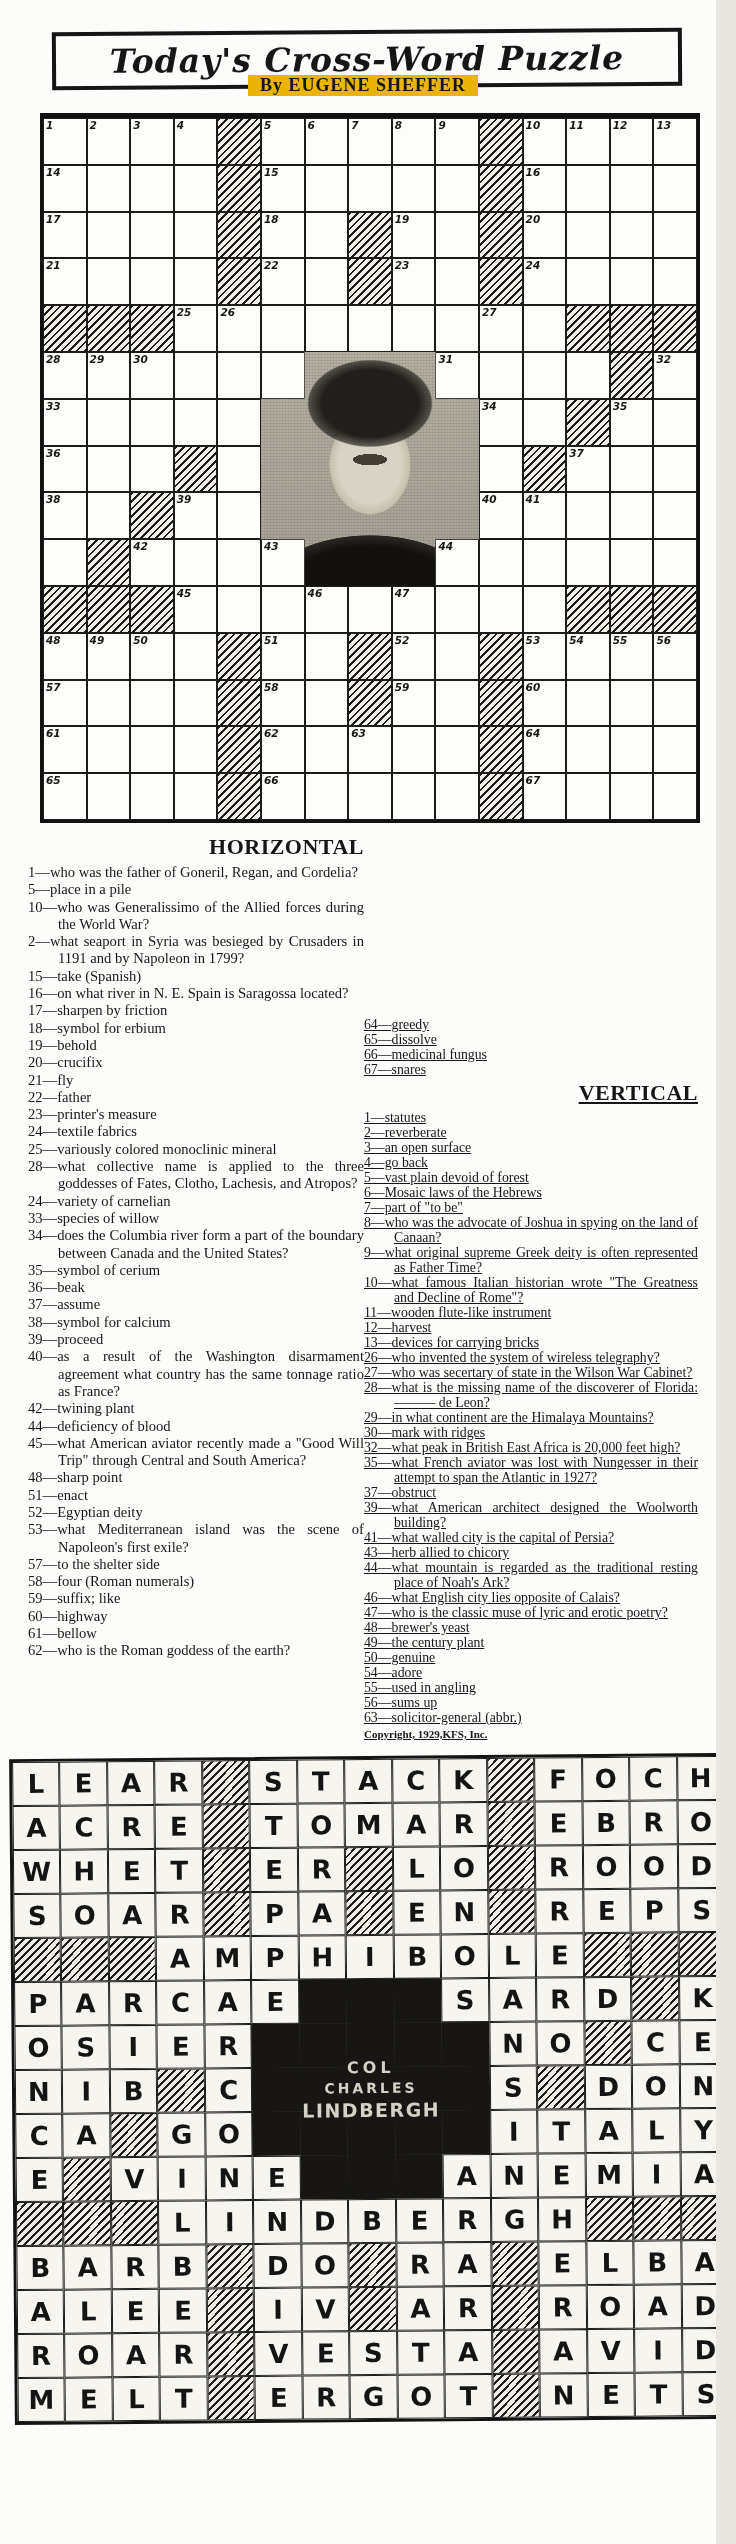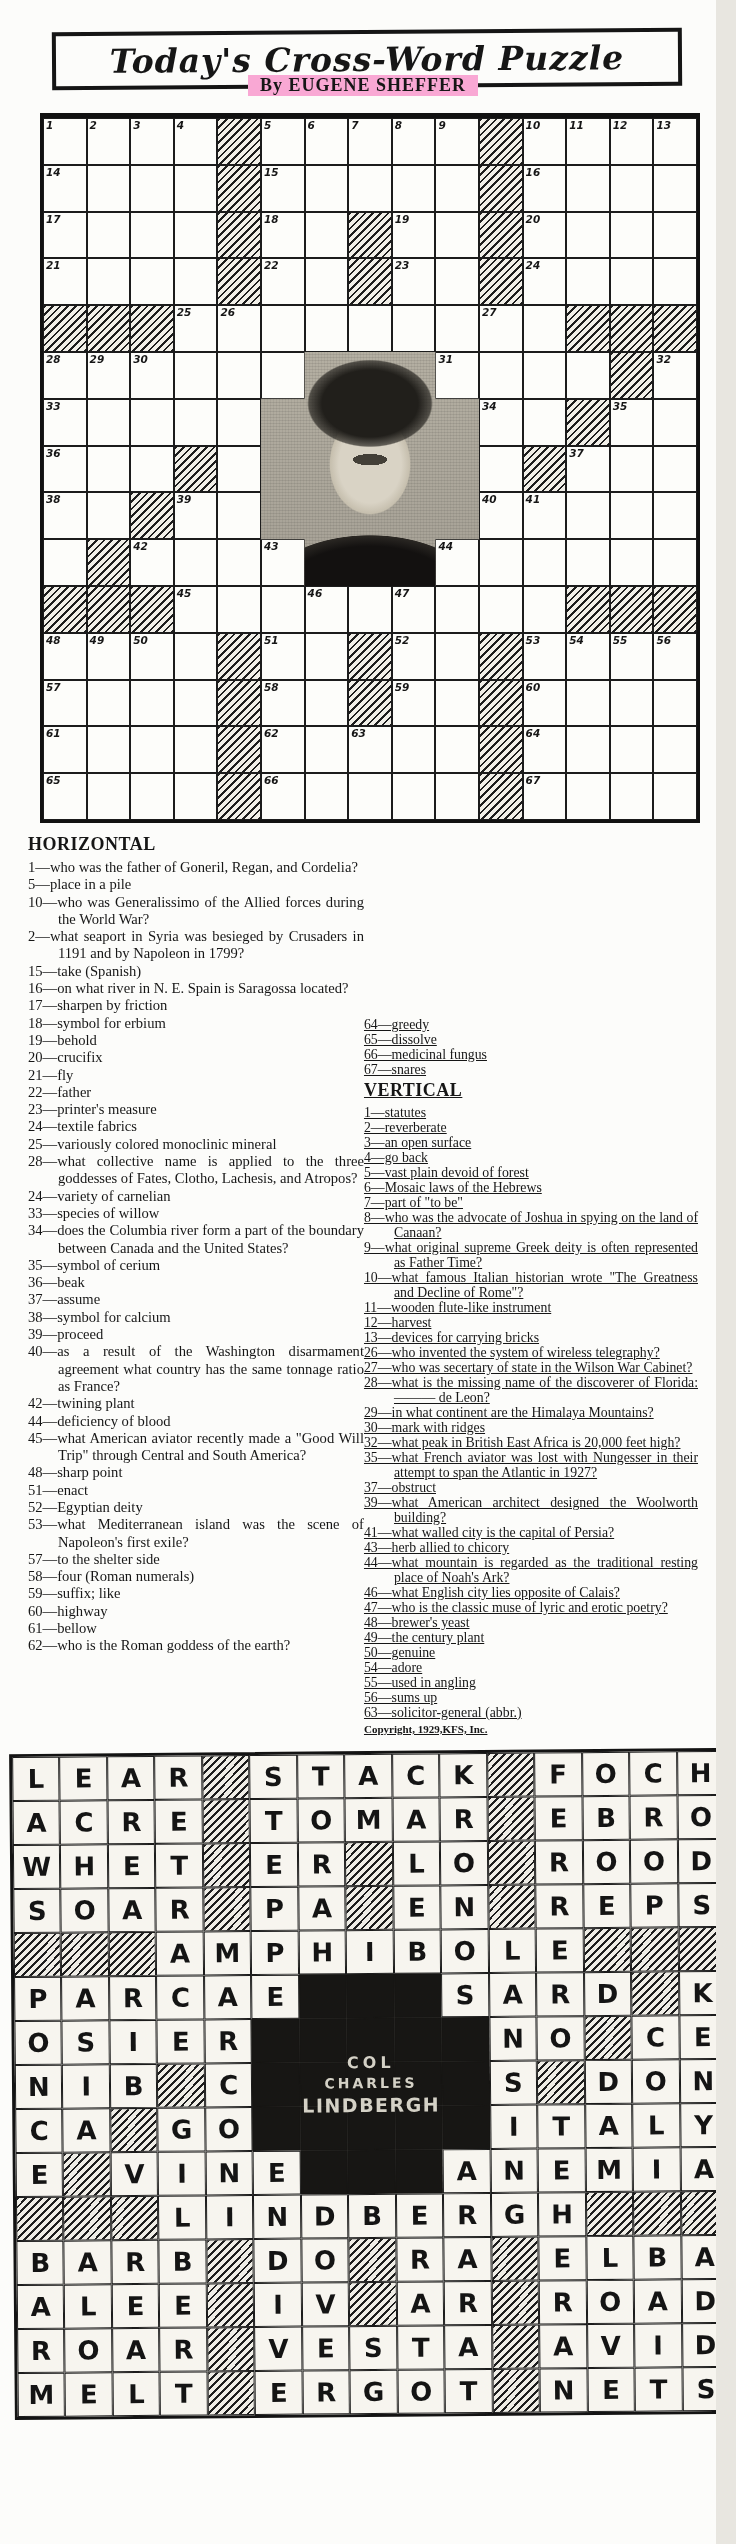--- a/index.html
+++ b/index.html
@@ -4,21 +4,21 @@
 <style>
   html,body{margin:0;padding:0;background:#e8e6e0;}
   .page{position:relative;width:716px;height:2544px;background:#fcfcfa;color:#161616;
         font-family:"Liberation Serif",serif;overflow:hidden;}
   
   .title-box{margin:30px 34px 0 52px;border:4px solid #151515;height:50px;
              display:flex;align-items:center;justify-content:center;transform:rotate(-.4deg);}
   .title-box h1{margin:0;font-family:"DejaVu Serif",serif;font-style:italic;font-weight:700;
                 font-size:33px;letter-spacing:1px;}
   .byline{display:flex;justify-content:center;margin:-13px 90px 0 100px;position:relative;z-index:2;}
-  .byline .text{background:#f9a8d4;padding:0 12px;font-weight:700;font-size:18px;letter-spacing:1px;}
+  .byline .text{background:#eab308;padding:0 12px;font-weight:700;font-size:18px;letter-spacing:1px;}
   
   .grid{display:grid;grid-template-columns:repeat(15,1fr);grid-template-rows:repeat(15,1fr);
         position:relative;background:#fdfdfa;}
   #puzzle-grid{width:654px;height:702px;margin:17px 0 0 40px;border:3px solid #111;border-top-width:5px;}
   .cell{position:relative;border:1px solid #1c1c1c;background:#fdfdfa;}
   .cell .num{position:absolute;top:0;left:2px;font:italic 700 10.5px "DejaVu Sans",sans-serif;line-height:12px;}
   .cell.black{background-color:#f1efe8;
     background-image:repeating-linear-gradient(135deg,#1d1d1d 0 1.8px,transparent 1.8px 5.4px);}
   .cell.photo{border-color:#8f8a7e;background:#b7b2a6;}
   .photo-overlay{position:absolute;left:218px;top:234px;width:218px;height:234px;z-index:3;
@@ -28,21 +28,21 @@
       radial-gradient(ellipse 40% 26% at 50% 22%, #211f1b 0 55%, rgba(33,31,27,.65) 70%, transparent 72%),
       radial-gradient(ellipse 26% 30% at 50% 48%, #d9d3c5 0 55%, #c6bfae 70%, transparent 72%),
       radial-gradient(ellipse 58% 30% at 50% 104%, #131110 0 70%, #2a2723 85%, transparent 86%),
       repeating-linear-gradient(0deg, rgba(0,0,0,.08) 0 1px, transparent 1px 3px),
       repeating-linear-gradient(90deg, rgba(0,0,0,.05) 0 1px, transparent 1px 3px),
       linear-gradient(#b4afa2,#a5a095);}
   
   .clues{display:flex;margin:8px 18px 0 28px;}
   .clue-col{width:346px;}
   .clue-col.right{width:344px;padding-top:186px;text-decoration:underline;}
-  .clue-col h2{margin:3px 0 4px;text-align:left;font-size:18px;letter-spacing:.5px;}
+  .clue-col h2{margin:3px 0 4px;text-align:right;font-size:22px;letter-spacing:.5px;}
   .clue{padding-left:30px;text-indent:-30px;text-align:justify;}
   .clue-col.left .clue{font-size:14.6px;line-height:17.3px;}
   .clue-col.right .clue{font-size:13.8px;line-height:15px;}
   .copyright{font-weight:700;font-size:11px;margin-top:3px;}
   
   #solution-grid{width:712px;height:660px;margin:16px 0 0 12px;border:3px solid #131313;
                  background:#f5f3ed;transform:rotate(-.5deg);}
   .scell{border:1.6px solid #1b1b1b;display:flex;align-items:center;justify-content:center;
          font:700 26px "DejaVu Sans",sans-serif;color:#141414;background:#f7f5ef;}
   .scell.black{background-color:#efede6;

